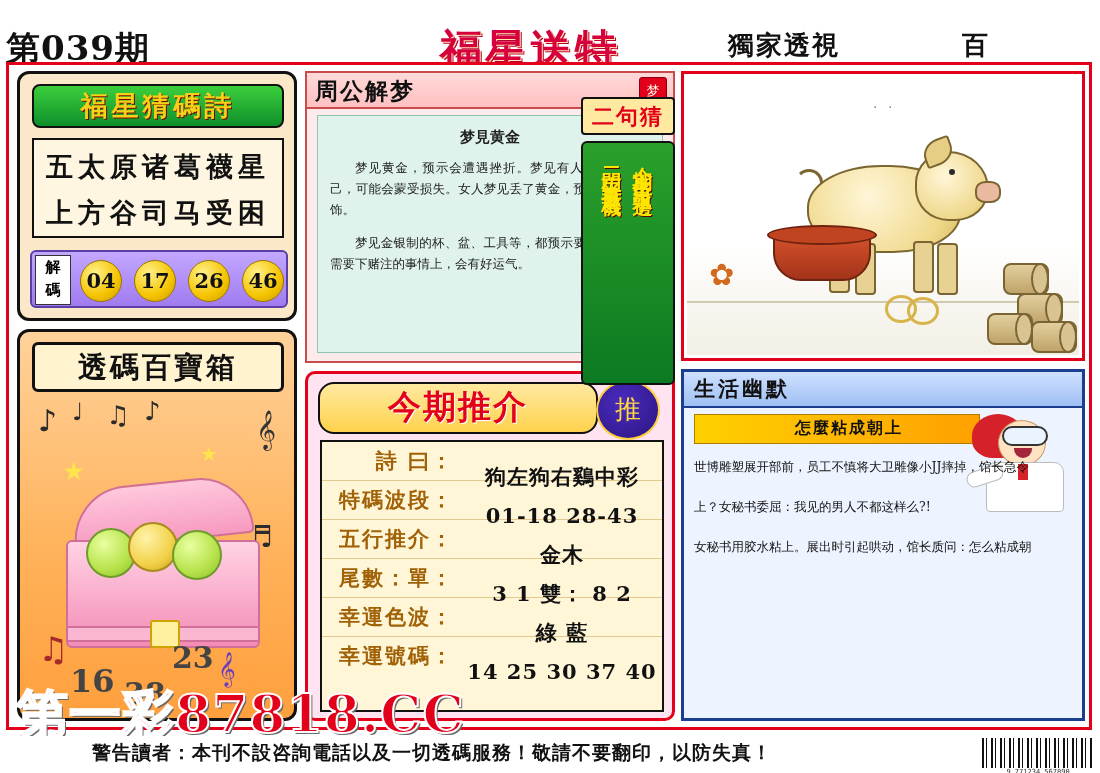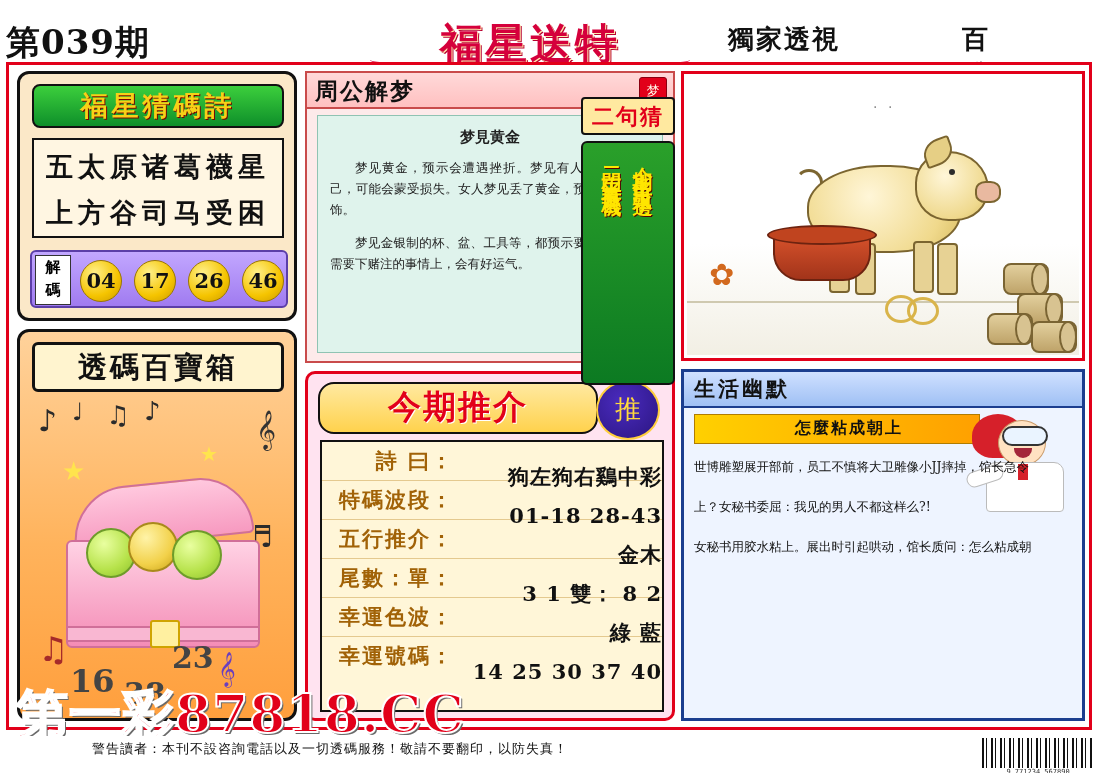--- a/index.html
+++ b/index.html
@@ -6,21 +6,21 @@
   body{
     width:1100px;height:773px;
     font-family:"DejaVu Sans","Liberation Sans",sans-serif;
     background:#ffffff;
     overflow:hidden;
     position:relative;
   }
   .page{position:absolute;inset:0;background:#fff;}
 
   
-  .top-bar{position:absolute;left:0;top:10px;width:872px;height:62px;}
+  .top-bar{position:absolute;left:0;top:16px;width:872px;height:62px;}
   .issue-no{
     position:absolute;left:6px;top:10px;
     font-family:"DejaVu Serif","Liberation Serif",serif;
     font-size:34px;font-weight:bold;color:#111;letter-spacing:1px;
   }
   .banner-title{
     position:absolute;left:380px;top:2px;width:300px;height:56px;
   }
   .banner-title .txt{
     position:absolute;left:0;top:4px;width:300px;text-align:center;
@@ -217,21 +217,21 @@
     background:#fff6d8;border:2px solid #111;box-sizing:border-box;
   }
   .rec-row{height:38px;display:flex;align-items:center;border-bottom:1px solid #e4c98f;}
   .rec-row:last-child{border-bottom:none;}
   .rec-k{
     width:132px;text-align:right;padding-right:8px;
     font-family:"DejaVu Serif","Liberation Serif",serif;
     font-size:21px;font-weight:bold;color:#a16207;letter-spacing:2px;
   }
   .rec-v{
-    flex:1;text-align:right;
+    flex:1;text-align:center;
     font-family:"DejaVu Serif","Liberation Serif",serif;
     font-size:21px;font-weight:bold;color:#111;letter-spacing:1px;margin-top:31px;
   }
 
   
   .guess-col{
     position:absolute;left:572px;top:32px;width:94px;height:290px;
   }
   .guess-hdr{
     position:absolute;left:0;top:0;width:94px;height:38px;
@@ -394,21 +394,21 @@
     white-space:nowrap;
   }
 
   
   .footer{
     position:absolute;left:0;top:736px;width:1100px;height:37px;background:#fff;
   }
   .footer-text{
     position:absolute;left:92px;top:4px;
     font-family:"DejaVu Serif","Liberation Serif",serif;
-    font-size:13px;font-weight:normal;color:#111;letter-spacing:1px;
+    font-size:19px;font-weight:bold;color:#111;letter-spacing:1px;
   }
   .barcode{
     position:absolute;right:6px;top:2px;width:112px;height:30px;
     background:repeating-linear-gradient(90deg,#111 0 2px,#fff 2px 4px,#111 4px 5px,#fff 5px 9px);
   }
   .barcode-num{
     position:absolute;right:6px;top:32px;width:112px;text-align:center;
     font-family:"DejaVu Sans Mono","Liberation Mono",monospace;
     font-size:7px;color:#333;
   }

